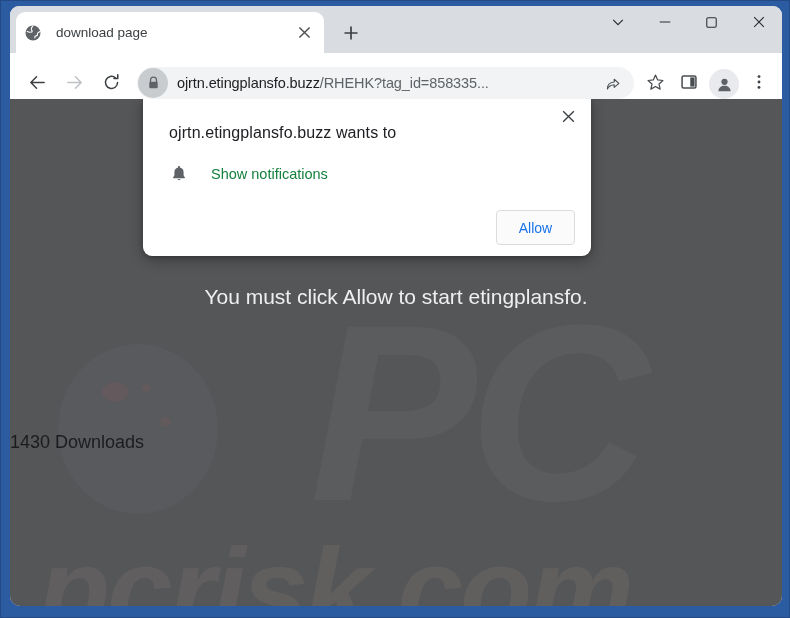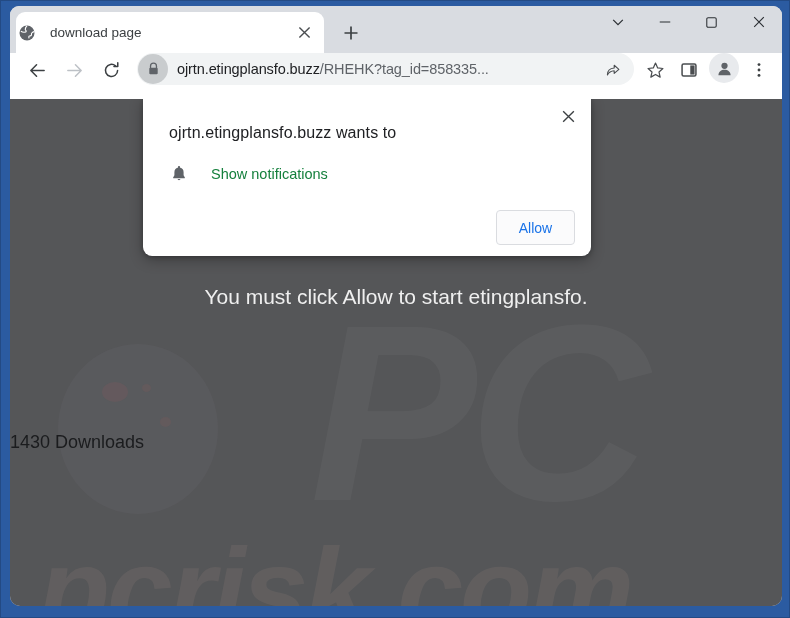--- a/index.html
+++ b/index.html
@@ -50,21 +50,21 @@
     background: #d9dce1;
   }
   #tab {
     position: absolute;
     left: 6px; top: 6px;
     width: 308px; height: 41px;
     background: #ffffff;
     border-radius: 9px 9px 0 0;
     display: flex;
     align-items: center;
-    padding: 0 9px 0 2px;
+    padding: 0 9px 0 8px;
     box-sizing: border-box;
   }
   #tab-favicon {
     width: 18px; height: 18px;
     flex: 0 0 18px;
     margin-right: 14px;
     display: block;
   }
   #tab-title {
     flex: 1 1 auto;
@@ -100,21 +100,21 @@
     display: flex; align-items: center; justify-content: center;
     color: #2b2f33;
   }
 
   
   #toolbar {
     position: relative;
     height: 46px;
     background: #ffffff;
     display: flex;
-    align-items: flex-start;
+    align-items: flex-end;
     padding: 0 6px 0 10px;
     box-sizing: border-box;
   }
   .nav-btn {
     width: 34px; height: 34px;
     flex: 0 0 34px;
     display: flex; align-items: center; justify-content: center;
     border-radius: 50%;
     margin-right: 3px;
   }

